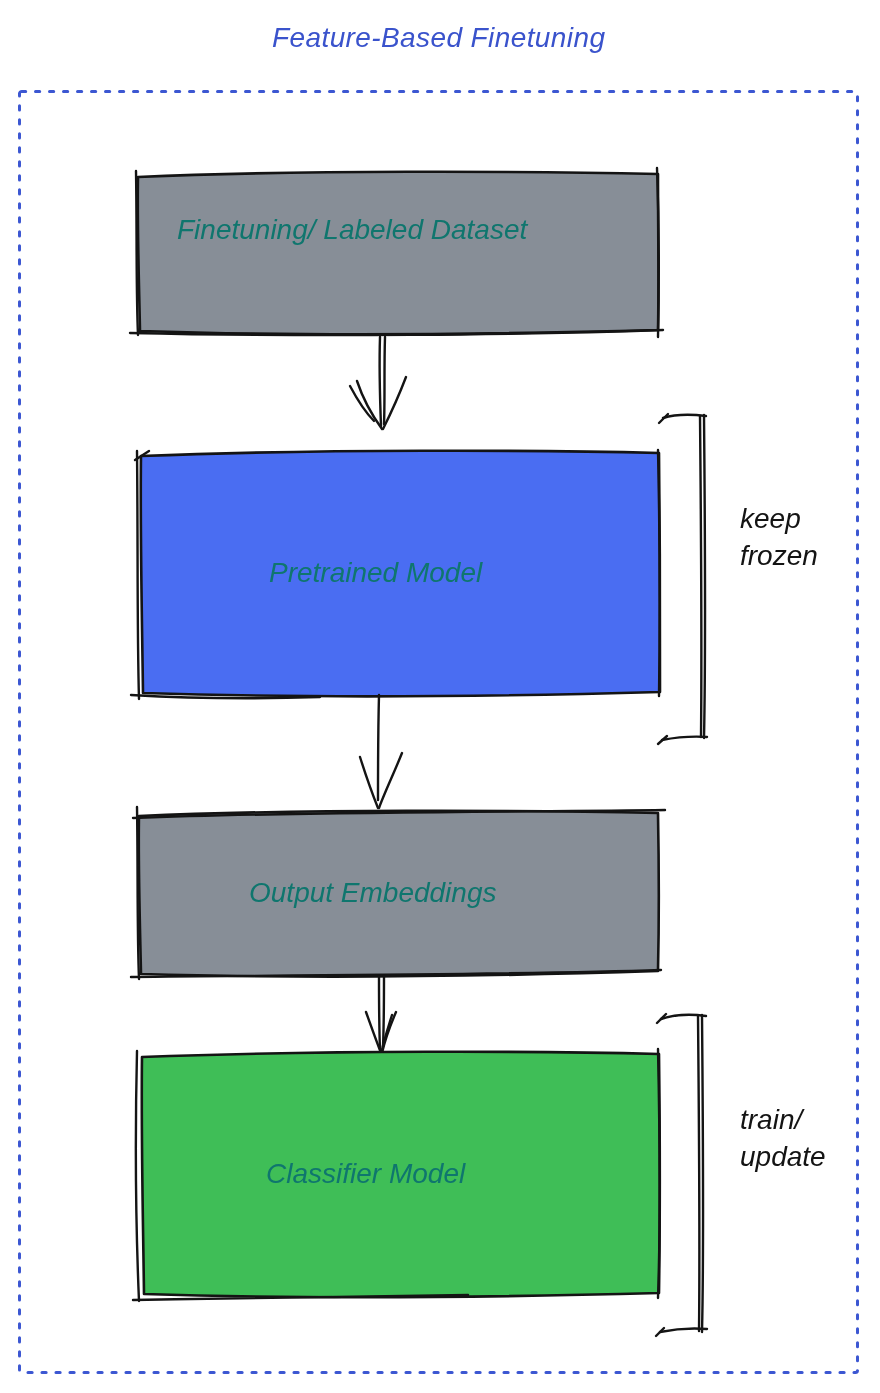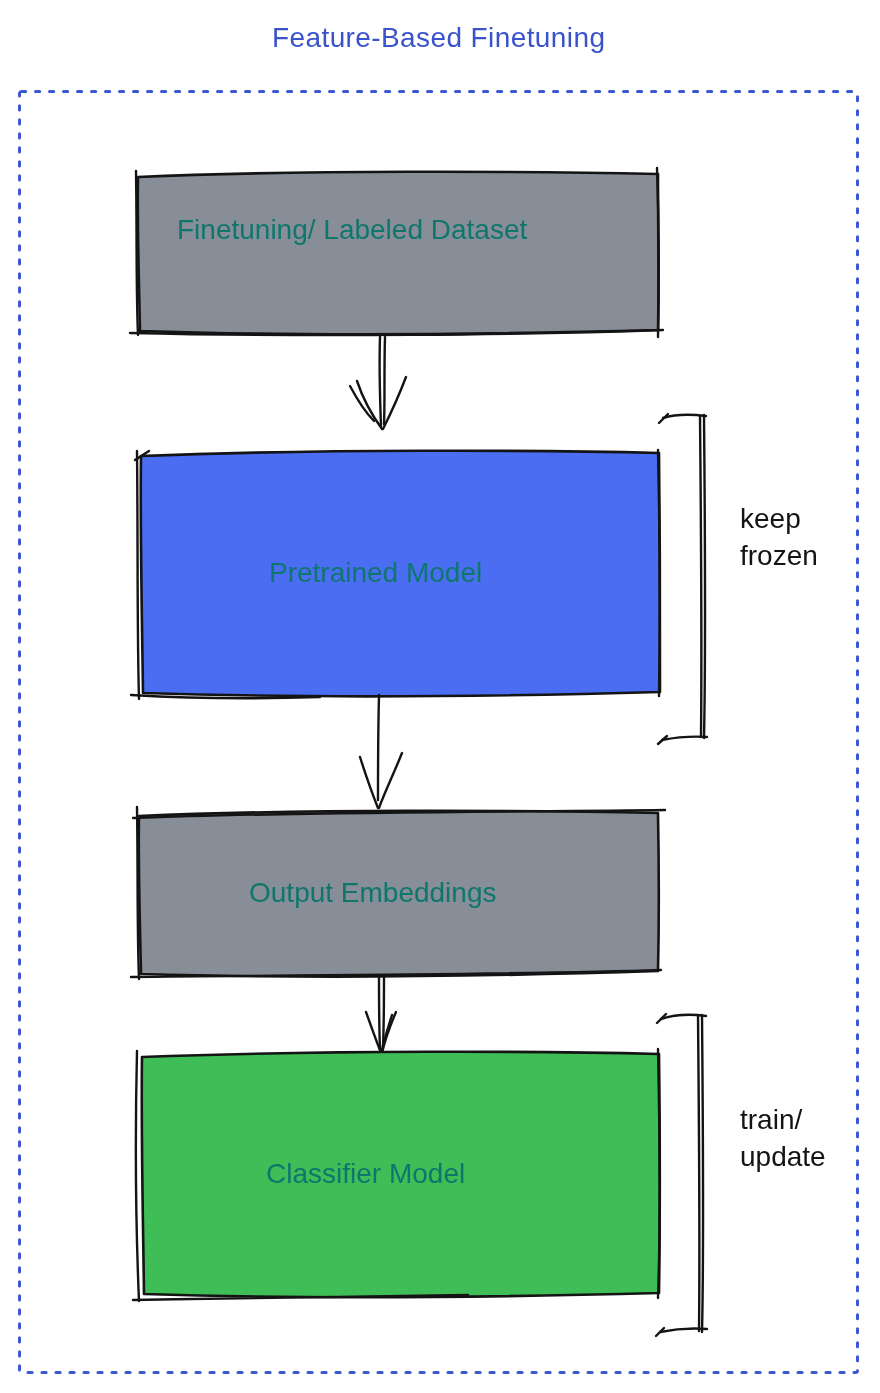--- a/index.html
+++ b/index.html
@@ -9,20 +9,21 @@
     width: 880px;
     height: 1393px;
     font-family: "Liberation Sans", "DejaVu Sans", sans-serif;
     overflow: hidden;
   }
   .canvas {
     position: relative;
     width: 704px;
     height: 1393px;
     background: #ffffff;
+    font-style: italic;
   }
   .shapes {
     position: absolute;
     left: 0;
     top: 0;
     width: 880px;
     height: 1393px;
     display: block;
   }
   .ink {

